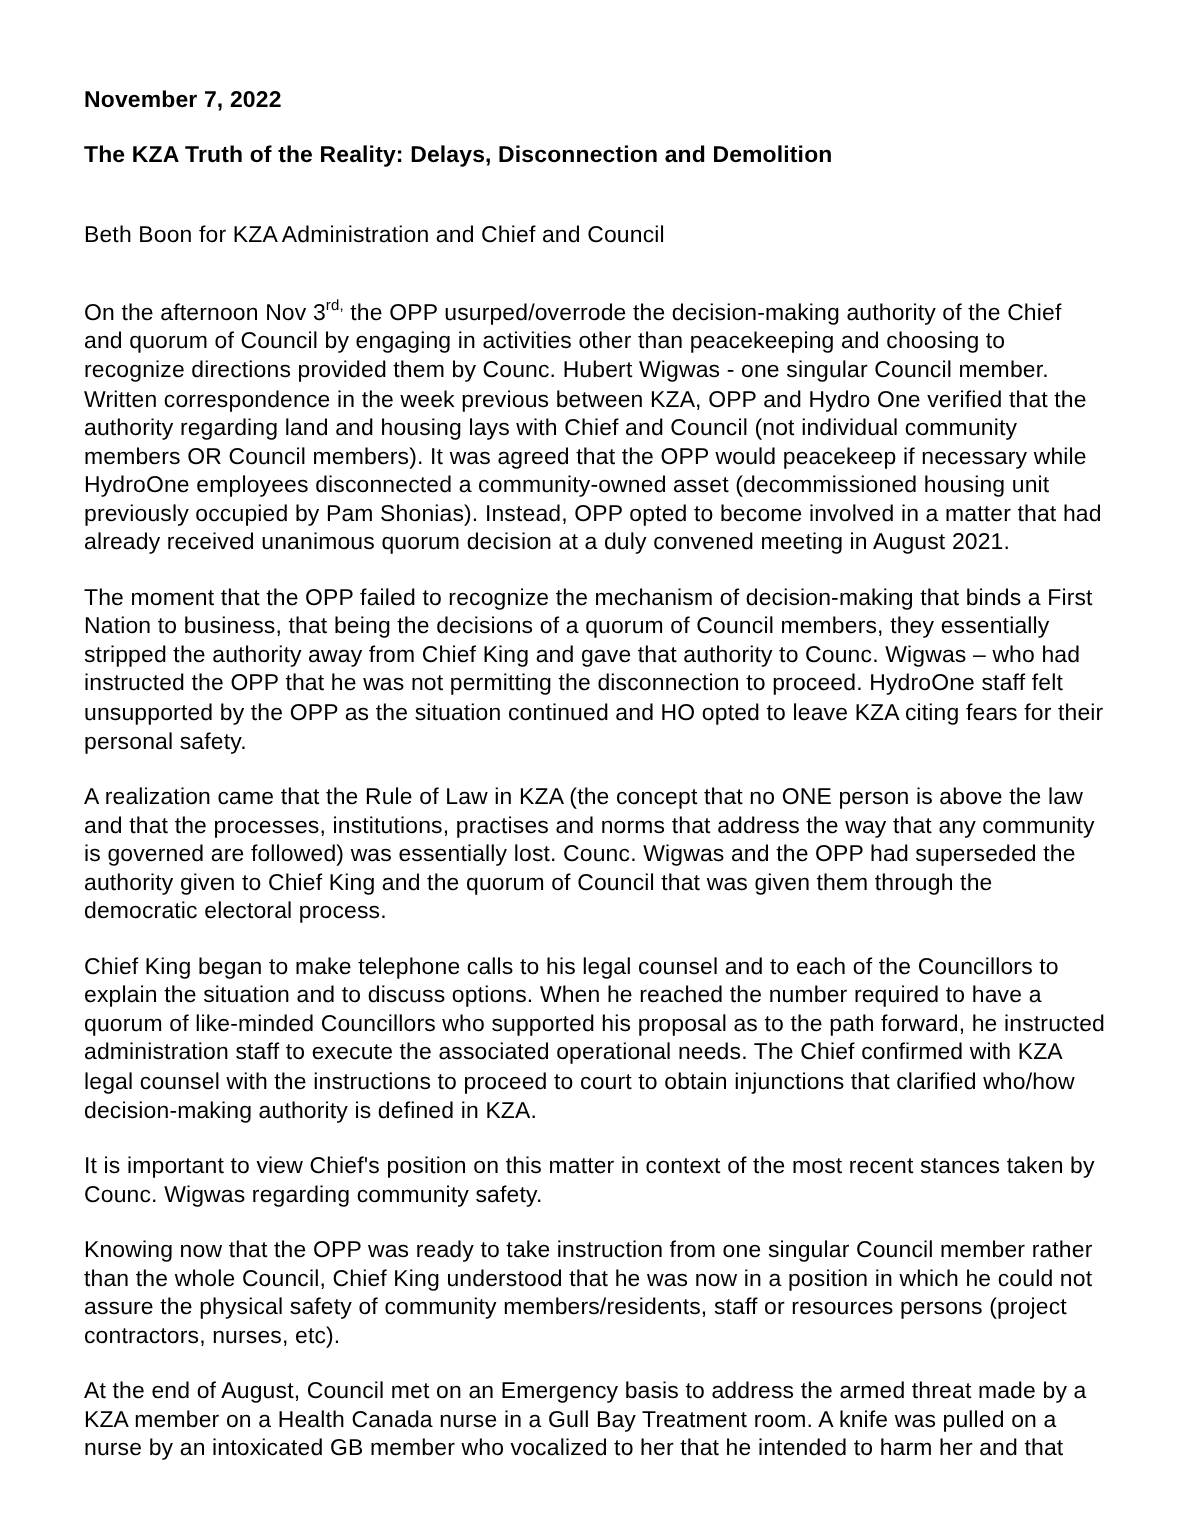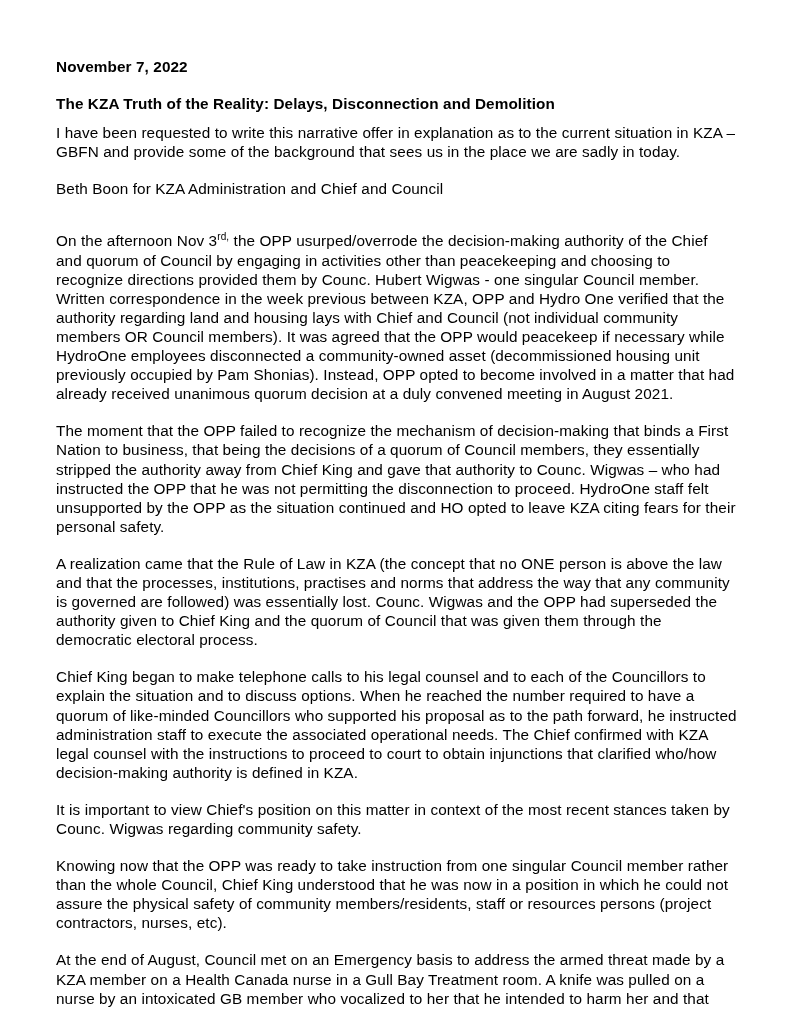--- a/index.html
+++ b/index.html
@@ -24,41 +24,40 @@
   .doc p {
     margin: 0 0 18px 0;
     font-size: 15.3px;
     line-height: 19.1px;
     letter-spacing: 0.1px;
   }
   .doc p.bold {
     font-weight: bold;
   }
   .doc p.title {
-    margin-bottom: 10px;
+    margin-bottom: 34px;
   }
   .doc p.extra-gap {
     margin-top: 33px; 
   }
   sup {
     font-size: 10px;
     line-height: 0;
     vertical-align: super;
   }
 </style>
 </head>
 <body>
 
 <div class="page doc">
 
   <p class="bold">November 7, 2022</p>
 
   <p class="bold title">The KZA Truth of the Reality: Delays, Disconnection and Demolition</p>
 
-  <p>I have been requested to write this narrative offer in explanation as to the current situation in KZA – GBFN and provide some of the background that sees us in the place we are sadly in today.</p>
 
   <p>Beth Boon for KZA Administration and Chief and Council</p>
 
   <p class="extra-gap"><span>On the afternoon Nov 3</span><sup>rd,</sup><span> the OPP usurped/overrode the decision-making authority of the Chief and quorum of Council by engaging in activities other than peacekeeping and choosing to recognize directions provided them by Counc. Hubert Wigwas - one singular Council member. Written correspondence in the week previous between KZA, OPP and Hydro One verified that the authority regarding land and housing lays with Chief and Council (not individual community members OR Council members). It was agreed that the OPP would peacekeep if necessary while HydroOne employees disconnected a community-owned asset (decommissioned housing unit previously occupied by Pam Shonias). Instead, OPP opted to become involved in a matter that had already received unanimous quorum decision at a duly convened meeting in August 2021.</span></p>
 
   <p>The moment that the OPP failed to recognize the mechanism of decision-making that binds a First Nation to business, that being the decisions of a quorum of Council members, they essentially stripped the authority away from Chief King and gave that authority to Counc. Wigwas – who had instructed the OPP that he was not permitting the disconnection to proceed. HydroOne staff felt unsupported by the OPP as the situation continued and HO opted to leave KZA citing fears for their personal safety.</p>
 
   <p>A realization came that the Rule of Law in KZA (the concept that no ONE person is above the law and that the processes, institutions, practises and norms that address the way that any community is governed are followed) was essentially lost. Counc. Wigwas and the OPP had superseded the authority given to Chief King and the quorum of Council that was given them through the democratic electoral process.</p>
 
   <p>Chief King began to make telephone calls to his legal counsel and to each of the Councillors to explain the situation and to discuss options. When he reached the number required to have a quorum of like-minded Councillors who supported his proposal as to the path forward, he instructed administration staff to execute the associated operational needs. The Chief confirmed with KZA legal counsel with the instructions to proceed to court to obtain injunctions that clarified who/how decision-making authority is defined in KZA.</p>

